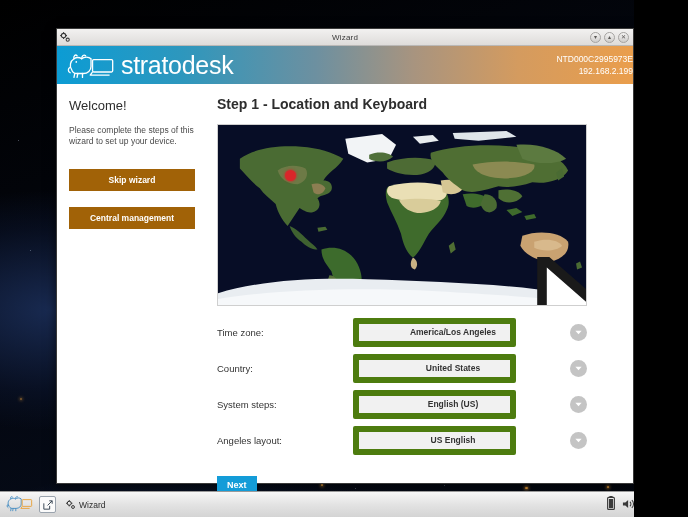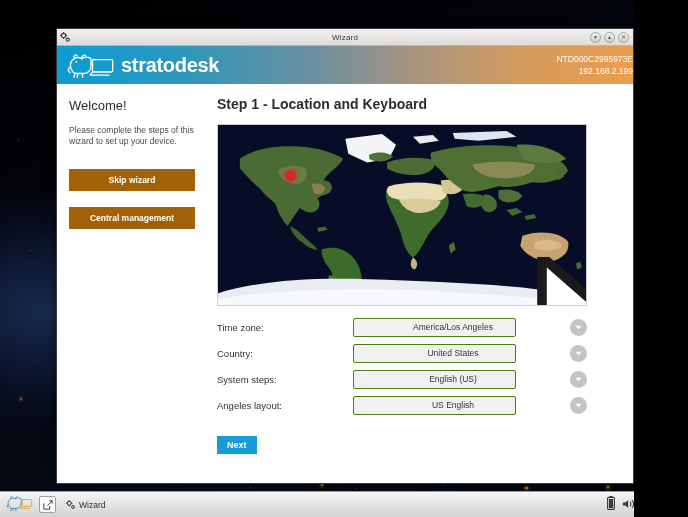--- a/index.html
+++ b/index.html
@@ -59,21 +59,21 @@
   }
 
   
   #brandbar{
     height:38px;
     background:linear-gradient(90deg,#0c9cd4 0%, #2e97bd 22%, #6d90a0 45%, #a8947f 62%, #d49b5f 80%, #ea9e4c 100%);
     display:flex;align-items:center;position:relative;
   }
   #logo-wrap{display:flex;align-items:center;padding-left:10px;gap:6px;}
   #brandname{
-    color:#fff;font-size:20px;font-weight:bold;letter-spacing:-.3px;
+    color:#fff;font-size:25px;font-weight:normal;letter-spacing:-.3px;
   }
   #device-info{
     margin-left:auto;text-align:right;color:#fff;
     font-size:8.5px;line-height:12px;
   }
 
   
   #wbody{display:flex;height:399px;background:#fff;}
   #sidebar{width:150px;padding:14px 12px 0 12px;box-sizing:border-box;}
   #welcome-title{font-size:13px;color:#2d2d2d;margin:0 0 12px 0;font-weight:normal;}
@@ -100,23 +100,23 @@
     position:absolute;left:67px;top:45px;width:11px;height:11px;
     border-radius:50%;background:#d9262a;box-shadow:0 0 2px 1px rgba(217,38,42,.55);
   }
   #map-cursor{position:absolute;left:206px;top:132px;}
 
   
   #form{margin-top:12px;width:370px;}
   .frow{display:flex;align-items:center;margin-bottom:7px;gap:48px;}
   .flabel{width:88px;font-size:9.5px;color:#333;}
   .fselect{
-    flex:1;background:#f1f1f1;border:1px solid #4d7c0f;
+    flex:1;background:#f1f1f1;border:6px solid #4d7c0f;
     height:17px;line-height:17px;text-align:center;
-    font-size:8.5px;font-weight:normal;color:#333;cursor:pointer;
+    font-size:8.5px;font-weight:bold;color:#333;cursor:pointer;
     border-radius:2px;
     padding-left:37px;
   }
   .fcaret{
     width:17px;height:17px;border-radius:50%;
     background:#c4c4c4;margin-left:6px;cursor:pointer;
     display:flex;align-items:center;justify-content:center;
     flex:0 0 auto;
   }
   .fcaret svg{display:block;}

